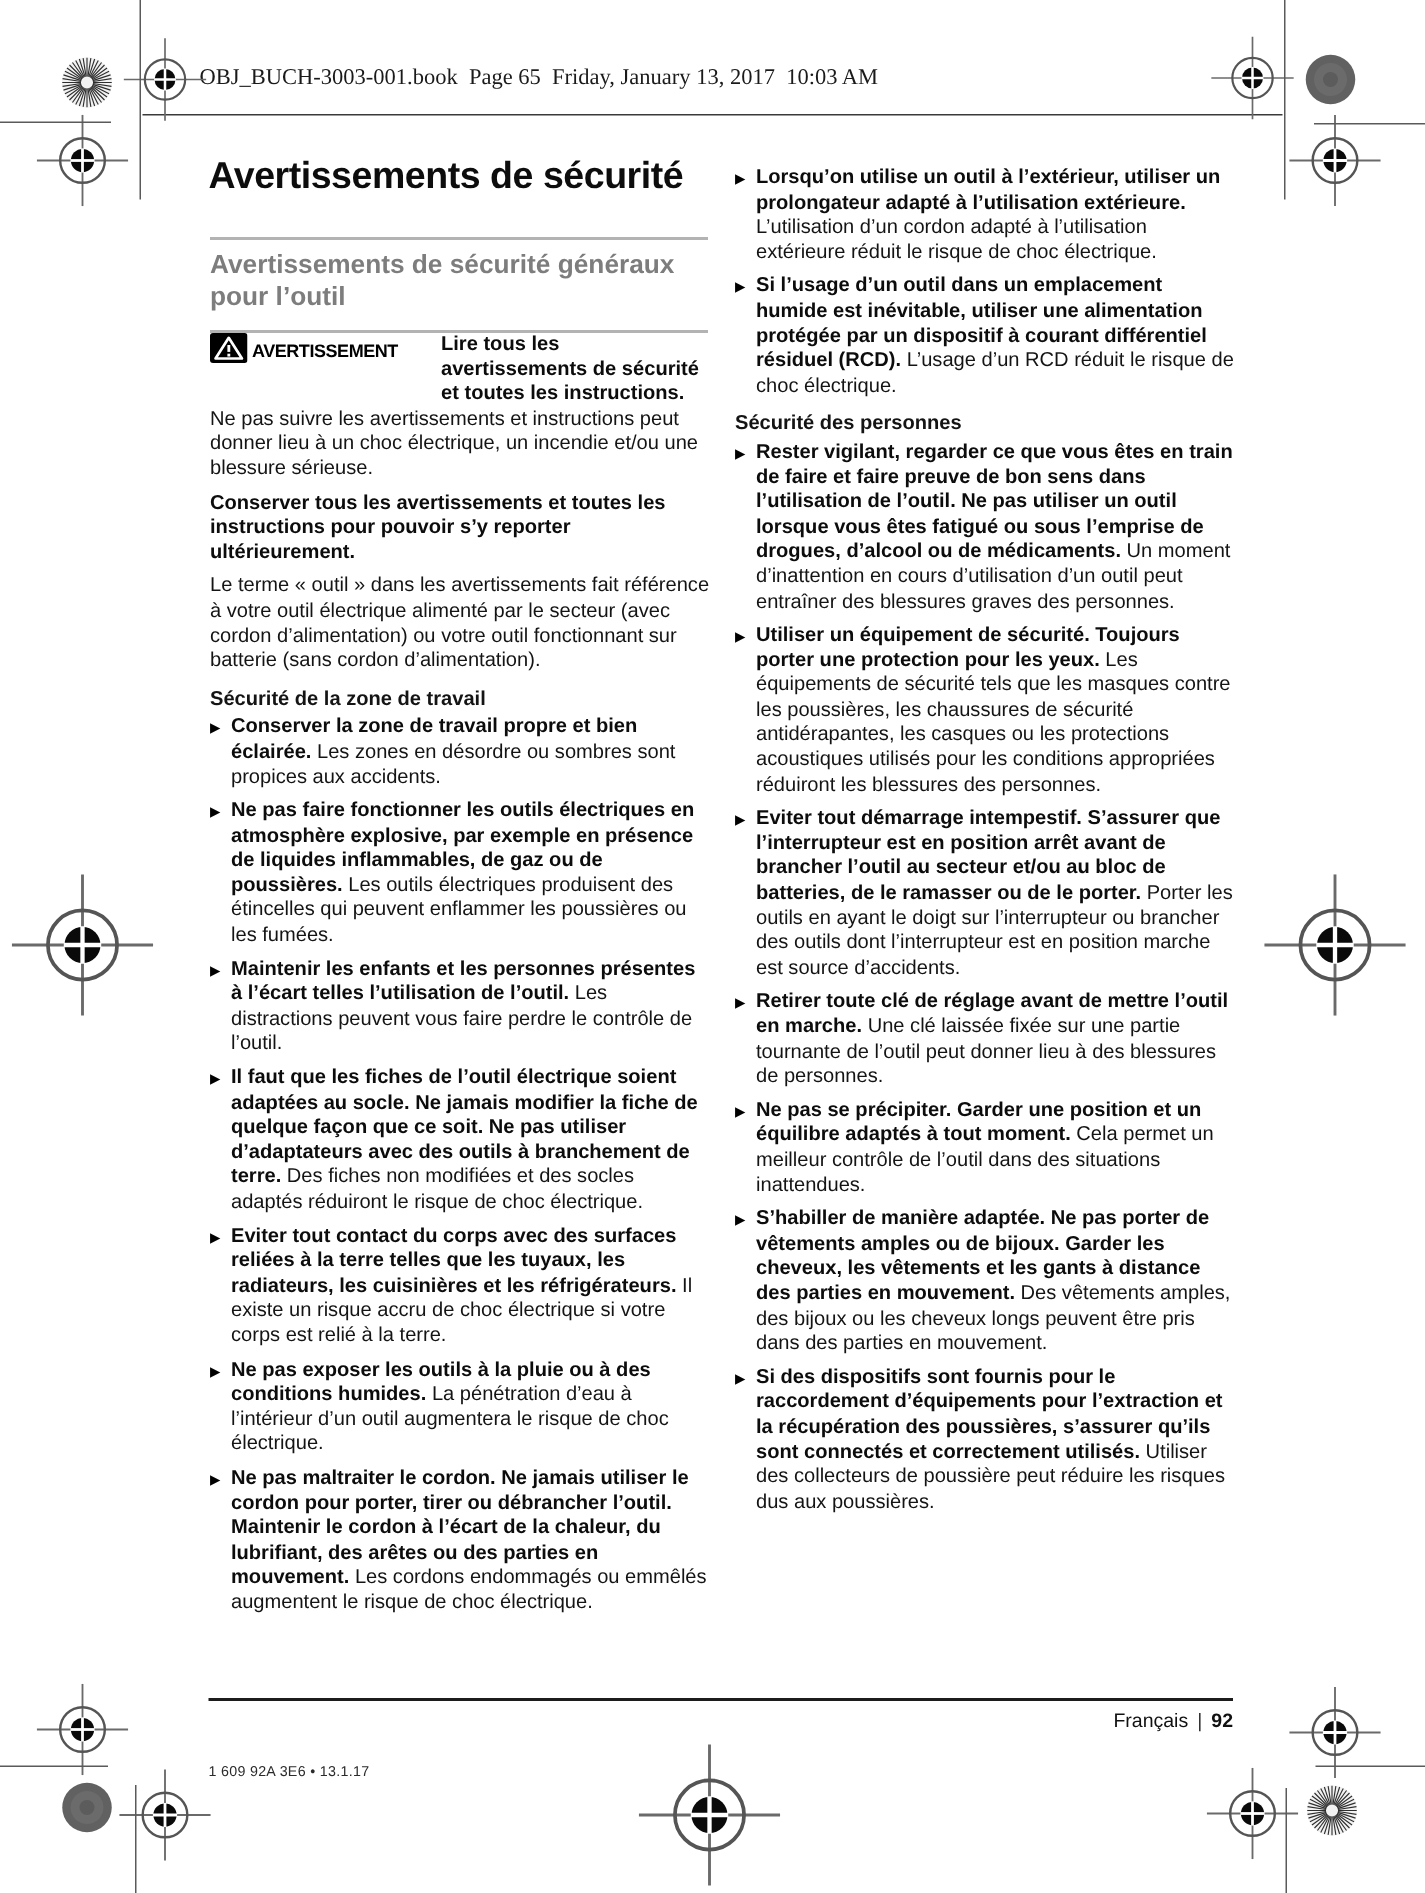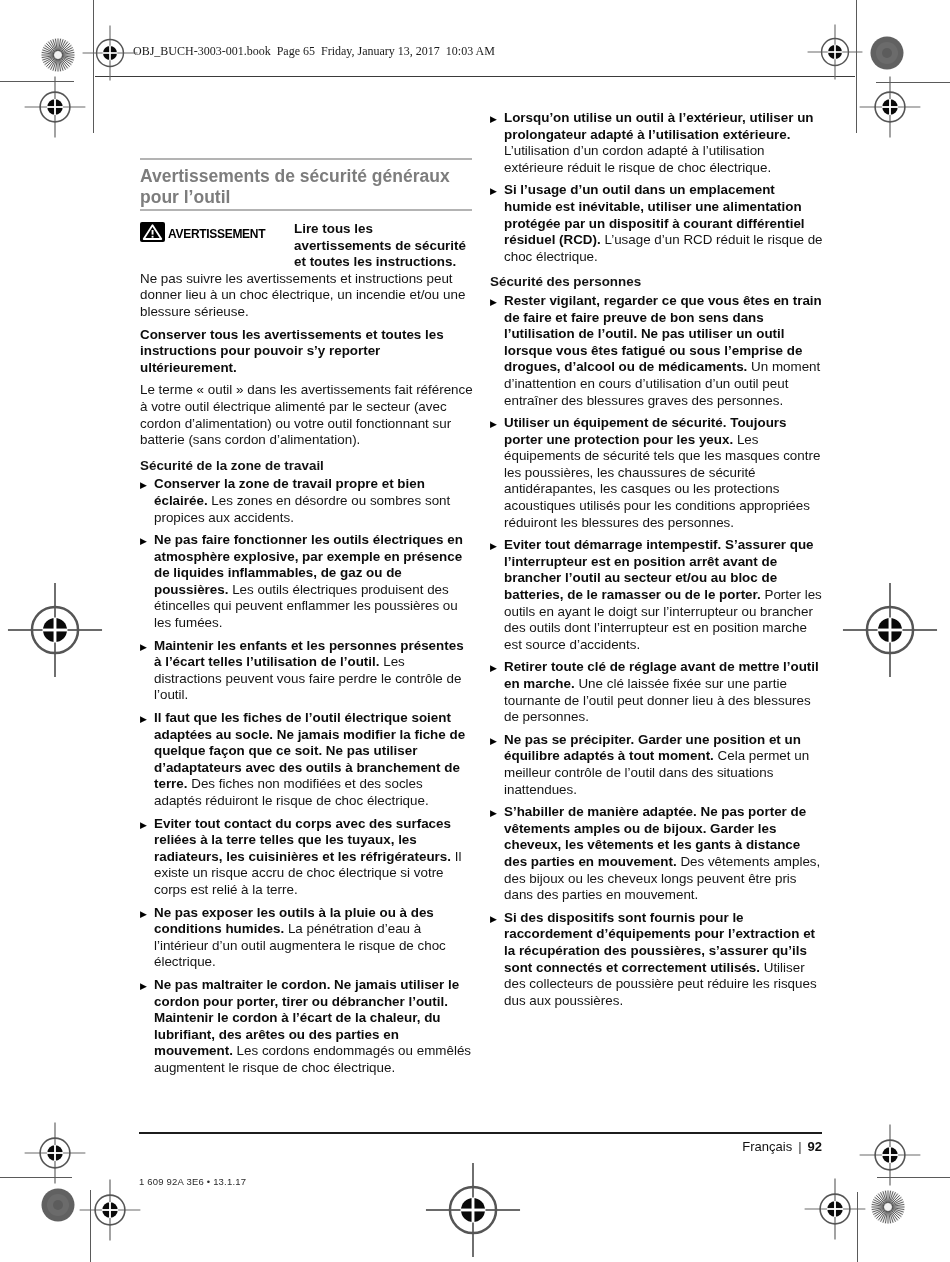--- a/index.html
+++ b/index.html
@@ -3,30 +3,30 @@
 <meta charset="utf-8">
 <style>
   html,body { margin:0; padding:0; background:#fff; }
   .page {
     position:relative; width:950px; height:1262px; background:#ffffff;
     overflow:hidden; font-family:"Liberation Sans", sans-serif; color:#111;
   }
   
   .header-text {
     position:absolute; left:133px; top:44px;
-    font-family:"Liberation Serif", serif; font-size:12px; color:#1a1a1a; white-space:pre;
+    font-family:"Liberation Serif", serif; font-size:15px; color:#1a1a1a; white-space:pre;
   }
   .header-rule { position:absolute; left:95px; top:76px; width:760px; height:1px; background:#3a3a3a; }
 
   
   .title { position:absolute; left:139px; top:103px; font-size:25px; font-weight:bold; letter-spacing:-0.3px; color:#0d0d0d; }
   .gray-head {
     position:absolute; left:140px; top:158px; width:332px;
     font-size:17.5px; font-weight:bold; line-height:21px; color:#7d7d7d;
-    border-top:2px solid #b3b3b3; border-bottom:2px solid #b3b3b3; padding:6px 0 1px 0;
+    border-top:2px solid #b3b3b3; border-bottom:2px solid #b3b3b3; padding:6px 0 12px 0;
   }
 
   
   .col { position:absolute; width:333px; font-size:13.4px; line-height:16.6px; color:#141414; }
   .col-left  { left:140px; top:221px; }
   .col-right { left:490px; top:110px; }
   .h3 { font-weight:bold; margin:9px 0 2px 0; }
   .para { margin:0 0 6px 0; }
   .bullet { position:relative; padding-left:14px; margin:0 0 6px 0; }
   .tri { position:absolute; left:0; top:1px; font-size:9px; color:#000; }
@@ -49,20 +49,21 @@
   .line { position:absolute; background:#5a5a5a; }
 </style>
 </head>
 <body>
 
 <div class="page">
 
   <div class="header-text">OBJ_BUCH-3003-001.book  Page 65  Friday, January 13, 2017  10:03 AM</div>
   <div class="header-rule"></div>
 
+  <div class="title">Avertissements de sécurité</div>
   <div class="gray-head">Avertissements de sécurité généraux pour l’outil</div>
 
   <div class="col col-left">
       <p class="para"><span class="warnbox"><svg class="warnicon" width="25" height="20" viewBox="0 0 25 20">
             <rect x="0" y="0" width="25" height="20" rx="2" fill="#000"></rect>
             <path d="M12.5 3.2 L21.3 17 L3.7 17 Z" fill="none" stroke="#fff" stroke-width="1.8" stroke-linejoin="round"></path>
             <rect x="11.6" y="8" width="1.9" height="4.6" fill="#fff"></rect>
             <rect x="11.6" y="13.8" width="1.9" height="1.9" fill="#fff"></rect>
           </svg><span class="warnlabel">AVERTISSEMENT</span></span><b>Lire tous les avertissements de sécurité et toutes les instructions. </b>Ne pas suivre les avertissements et instructions peut donner lieu à un choc électrique, un incendie et/ou une blessure sérieuse.</p>
       <p class="para"><b>Conserver tous les avertissements et toutes les instructions pour pouvoir s’y reporter ultérieurement.</b></p>

